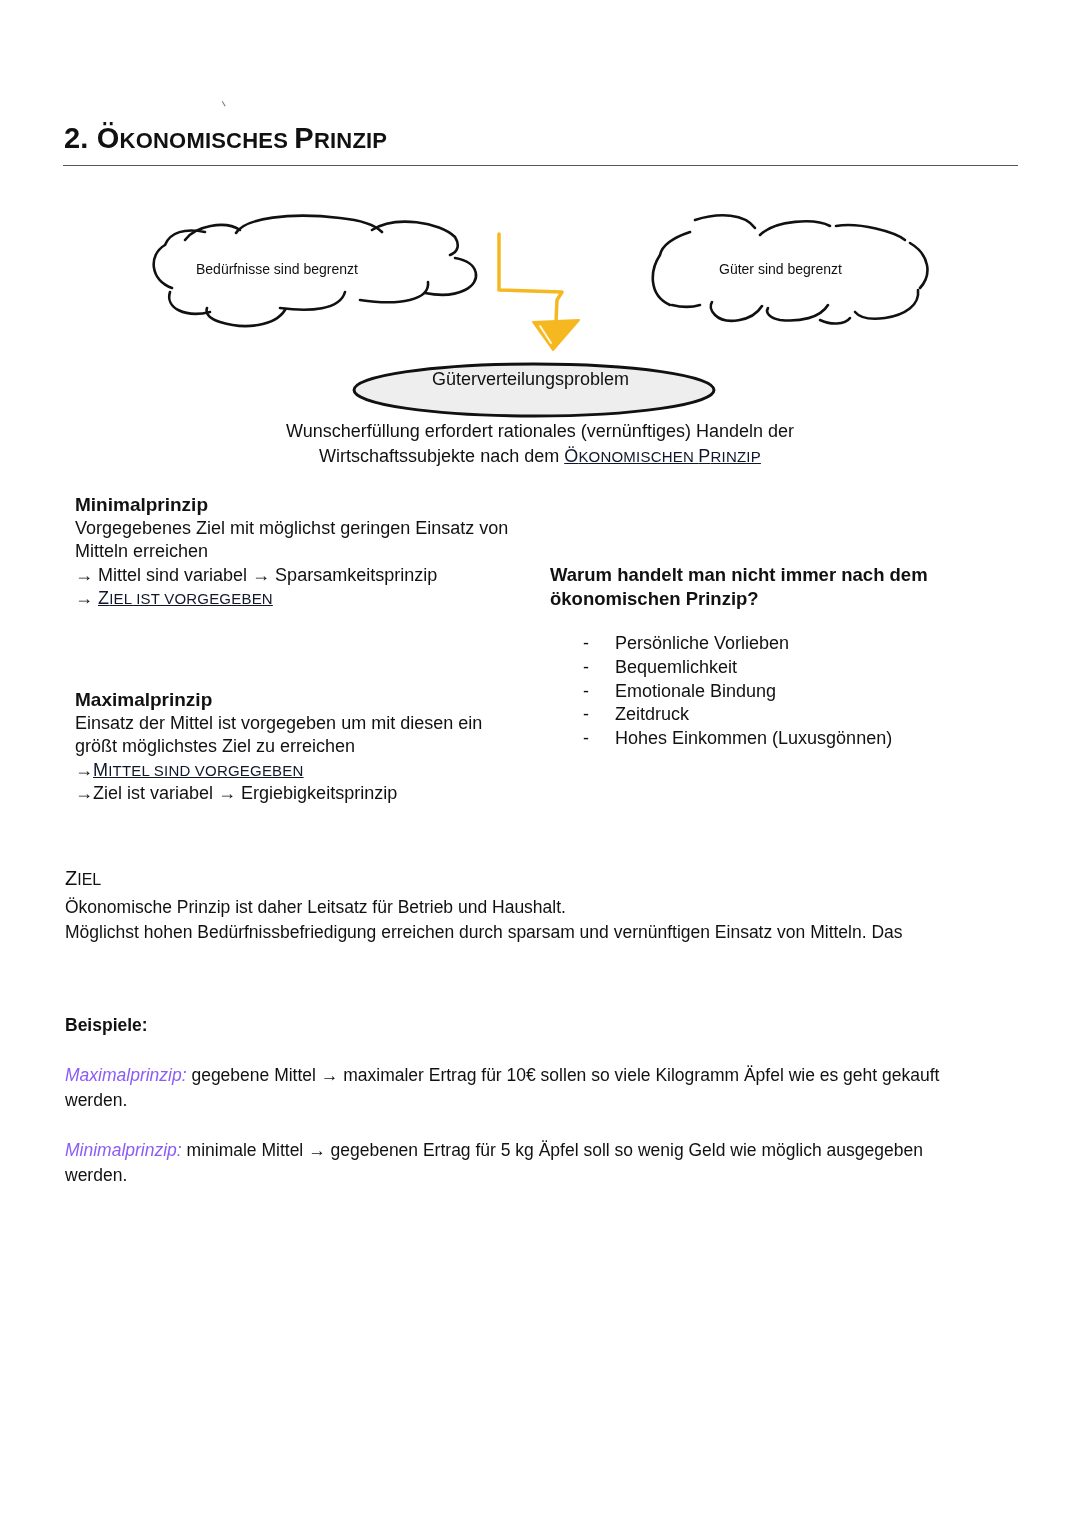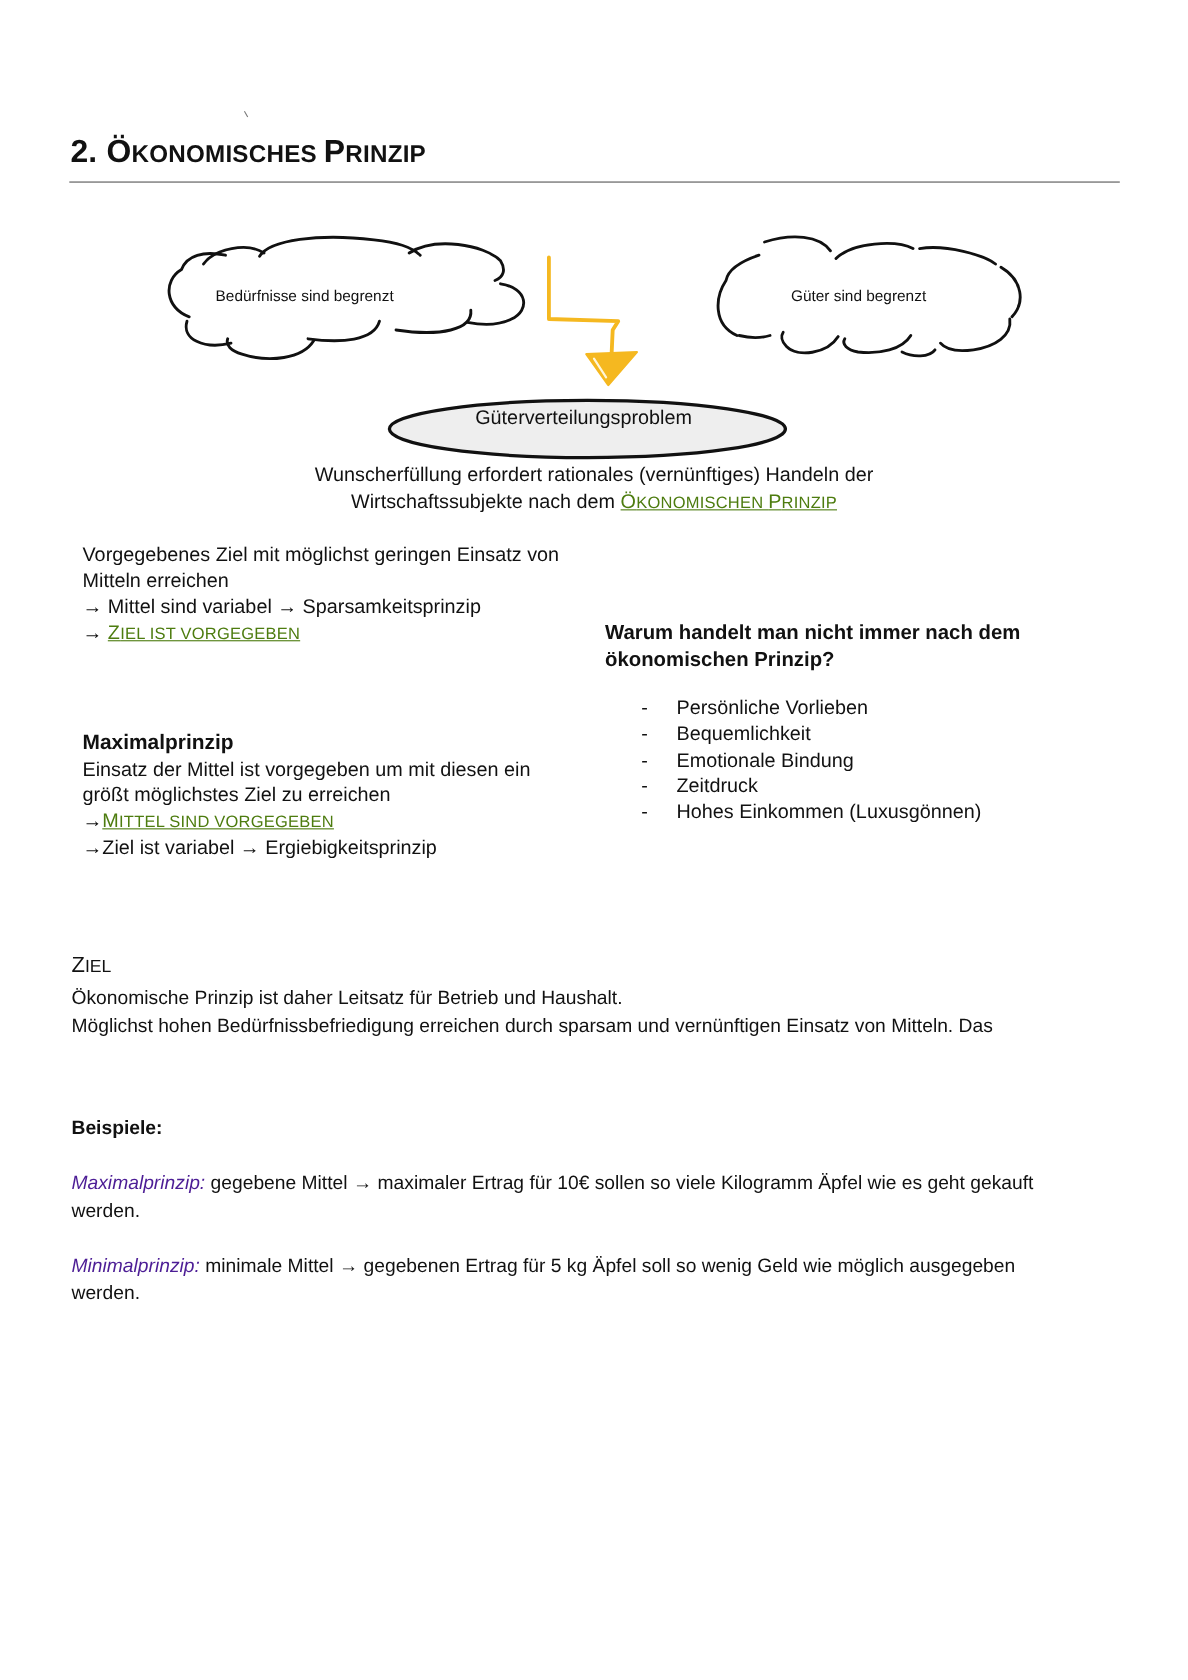--- a/index.html
+++ b/index.html
@@ -7,33 +7,33 @@
          font-family: "Liberation Sans", sans-serif; color: #111; }
   .abs { position: absolute; }
   .title { left: 64px; top: 122px; font-size: 29px; font-weight: bold; letter-spacing: 0.2px; white-space: nowrap; text-align: center; }
   .title .sc { font-size: 22px; }
   .rule { left: 63px; top: 165px; width: 955px; height: 0; border-top: 1.5px solid #555; }
   .stray { left: 223px; top: 100px; width: 3px; height: 6px; border-left: 1px solid #777; transform: rotate(-30deg); }
   svg.diagram { position: absolute; left: 0; top: 195px; }
   .cloud-label { font-size: 14px; white-space: nowrap; }
   .ellipse-label { font-size: 18px; white-space: nowrap; }
   .centered { text-align: center; font-size: 18px; line-height: 25px; }
-  .smallcaps-ul { text-decoration: underline; color: #4d7c0f; font-size: 15px; letter-spacing: 0.2px; }
+  .smallcaps-ul { text-decoration: underline; color: #0f172a; font-size: 15px; letter-spacing: 0.2px; }
   .smallcaps-ul .big { font-size: 18px; }
   .block { font-size: 18px; line-height: 23.5px; }
   .block .head { font-weight: bold; font-size: 19px; }
   .q-head { font-weight: bold; font-size: 18.5px; line-height: 24px; }
   ul.reasons { list-style: none; margin: 0; padding: 0; font-size: 18px; line-height: 23.8px; }
   ul.reasons li { position: relative; padding-left: 0; }
   ul.reasons li .dash { position: absolute; left: -32px; }
   .ziel-head { font-size: 20px; }
   .ziel-head .sm { font-size: 16px; }
   .para { font-size: 17.5px; line-height: 24.5px; }
   .bold { font-weight: bold; }
-  .ital { font-style: italic; color: #4c1d95; }
+  .ital { font-style: italic; color: #8b5cf6; }
 </style>
 </head>
 <body>
 
 <div class="abs stray"></div>
 <h1 class="abs title" style="margin:0"><span>2. Ö</span><span class="sc">KONOMISCHES </span><span>P</span><span class="sc">RINZIP</span></h1>
 <div class="abs rule"></div>
 
 <svg class="diagram" width="1080" height="230" viewBox="0 195 1080 230">
 
@@ -74,27 +74,28 @@
 <div class="abs cloud-label" style="left:196px; top:261px;">Bedürfnisse sind begrenzt</div>
 <div class="abs cloud-label" style="left:719px; top:261px;">Güter sind begrenzt</div>
 <div class="abs ellipse-label" style="left:432px; top:369px;">Güterverteilungsproblem</div>
 
 <div class="abs centered" style="left:200px; top:419px; width:680px;">
   <div>Wunscherfüllung erfordert rationales (vernünftiges) Handeln der</div>
   <div><span>Wirtschaftssubjekte nach dem </span><span class="smallcaps-ul"><span class="big">Ö</span><span>KONOMISCHEN </span><span class="big">P</span><span>RINZIP</span></span></div>
 </div>
 
 <div class="abs block" style="left:75px; top:493px; width:460px;">
+  <div class="head">Minimalprinzip</div>
   <div>Vorgegebenes Ziel mit möglichst geringen Einsatz von</div>
   <div>Mitteln erreichen</div>
   <div><span>→</span> <span>Mittel sind variabel</span> <span>→</span> <span>Sparsamkeitsprinzip</span></div>
   <div><span>→</span> <span class="smallcaps-ul"><span class="big">Z</span><span>IEL IST VORGEGEBEN</span></span></div>
 </div>
 
-<div class="abs block" style="left:75px; top:664px; width:460px;">
+<div class="abs block" style="left:75px; top:688px; width:460px;">
   <div class="head">Maximalprinzip</div>
   <div>Einsatz der Mittel ist vorgegeben um mit diesen ein</div>
   <div>größt möglichstes Ziel zu erreichen</div>
   <div><span>→</span><span class="smallcaps-ul"><span class="big">M</span><span>ITTEL SIND VORGEGEBEN</span></span></div>
   <div><span>→</span><span>Ziel ist variabel</span> <span>→</span> <span>Ergiebigkeitsprinzip</span></div>
 </div>
 
 <div class="abs q-head" style="left:550px; top:563px; width:460px;">
   <div>Warum handelt man nicht immer nach dem</div>
   <div>ökonomischen Prinzip?</div>

